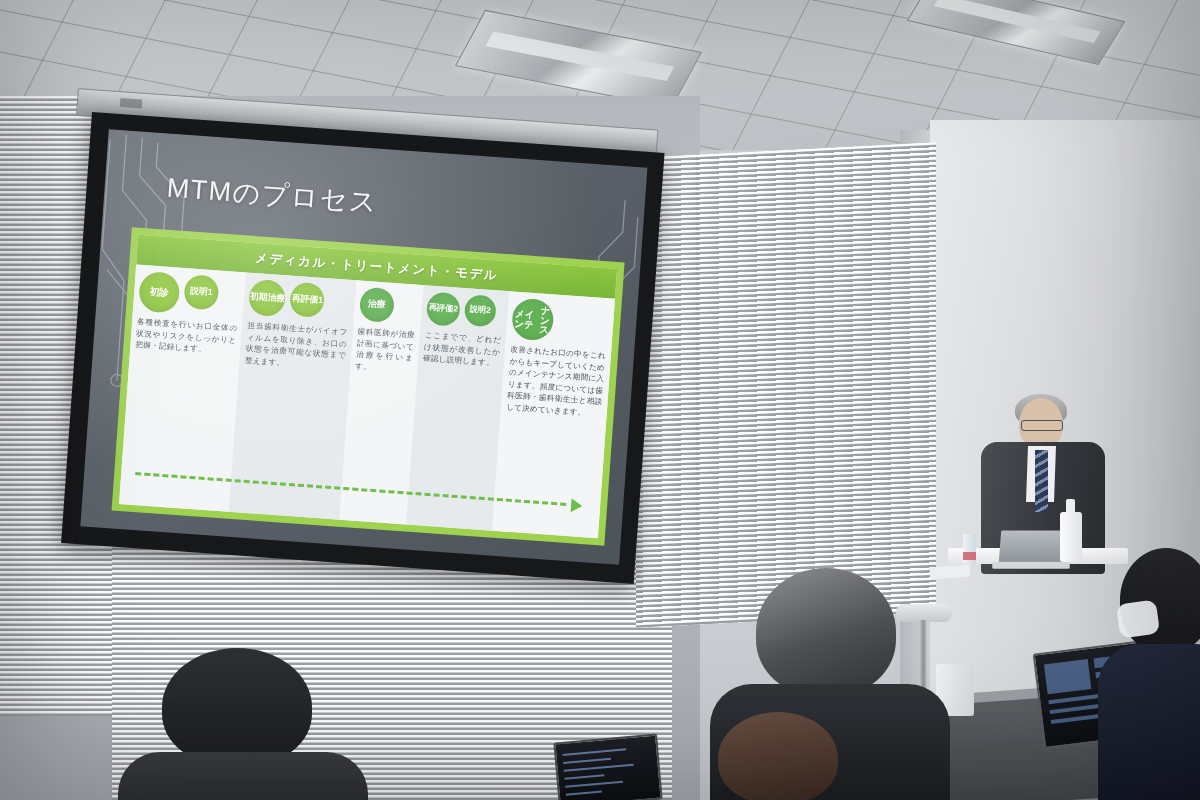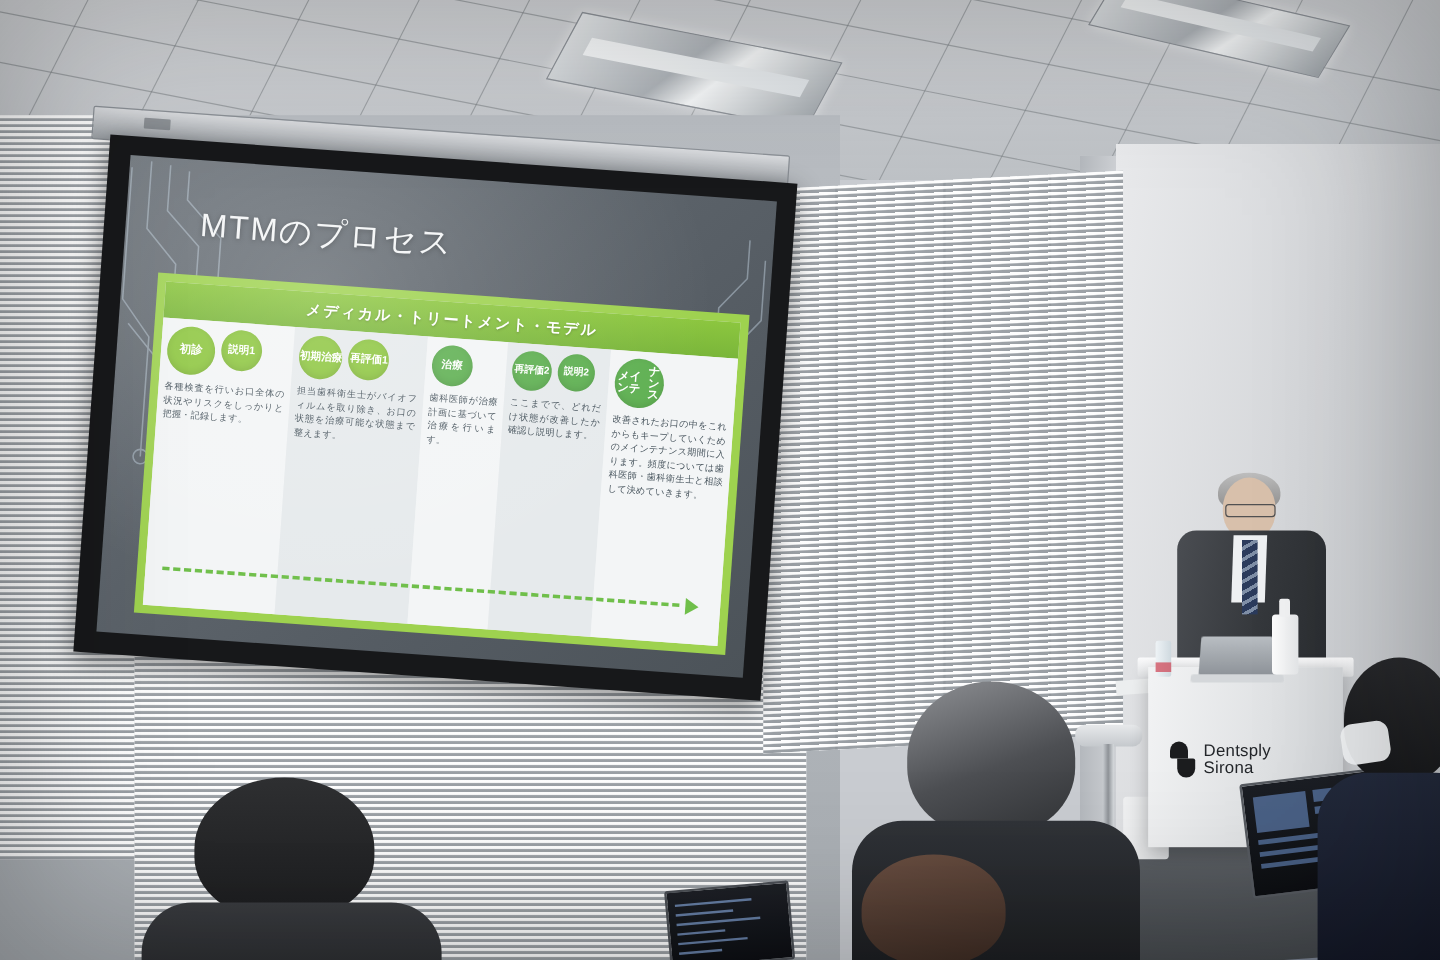--- a/index.html
+++ b/index.html
@@ -422,32 +422,20 @@
     <div class="p-hair"></div>
     <div class="p-head"></div>
     <div class="p-glass"></div>
     <div class="p-body"></div>
     <div class="p-shirt"></div>
     <div class="p-tie"></div>
   </div>
 
   <div class="podium-shelf"></div>
   <div class="podium-top"></div>
-  <div class="podium">
-    <div class="ds-logo">
-      <div class="ds-mark">
-        <i style="left:0;top:0;width:15px;height:14px;border-radius:9px 9px 0 2px;"></i>
-        <i style="left:6px;top:14px;width:15px;height:16px;border-radius:0 2px 9px 9px;"></i>
-      </div>
-      <div class="ds-text">
-        <em>Dentsply</em>
-        <em>Sirona</em>
-      </div>
-    </div>
-  </div>
 
   <div class="bottle">
       <i></i>
     </div>
   <div class="laptop"></div>
   <div class="sanitizer"></div>
 
   <div class="aud aud2">
     <div class="head"></div>
     <div class="shoulders"></div>

